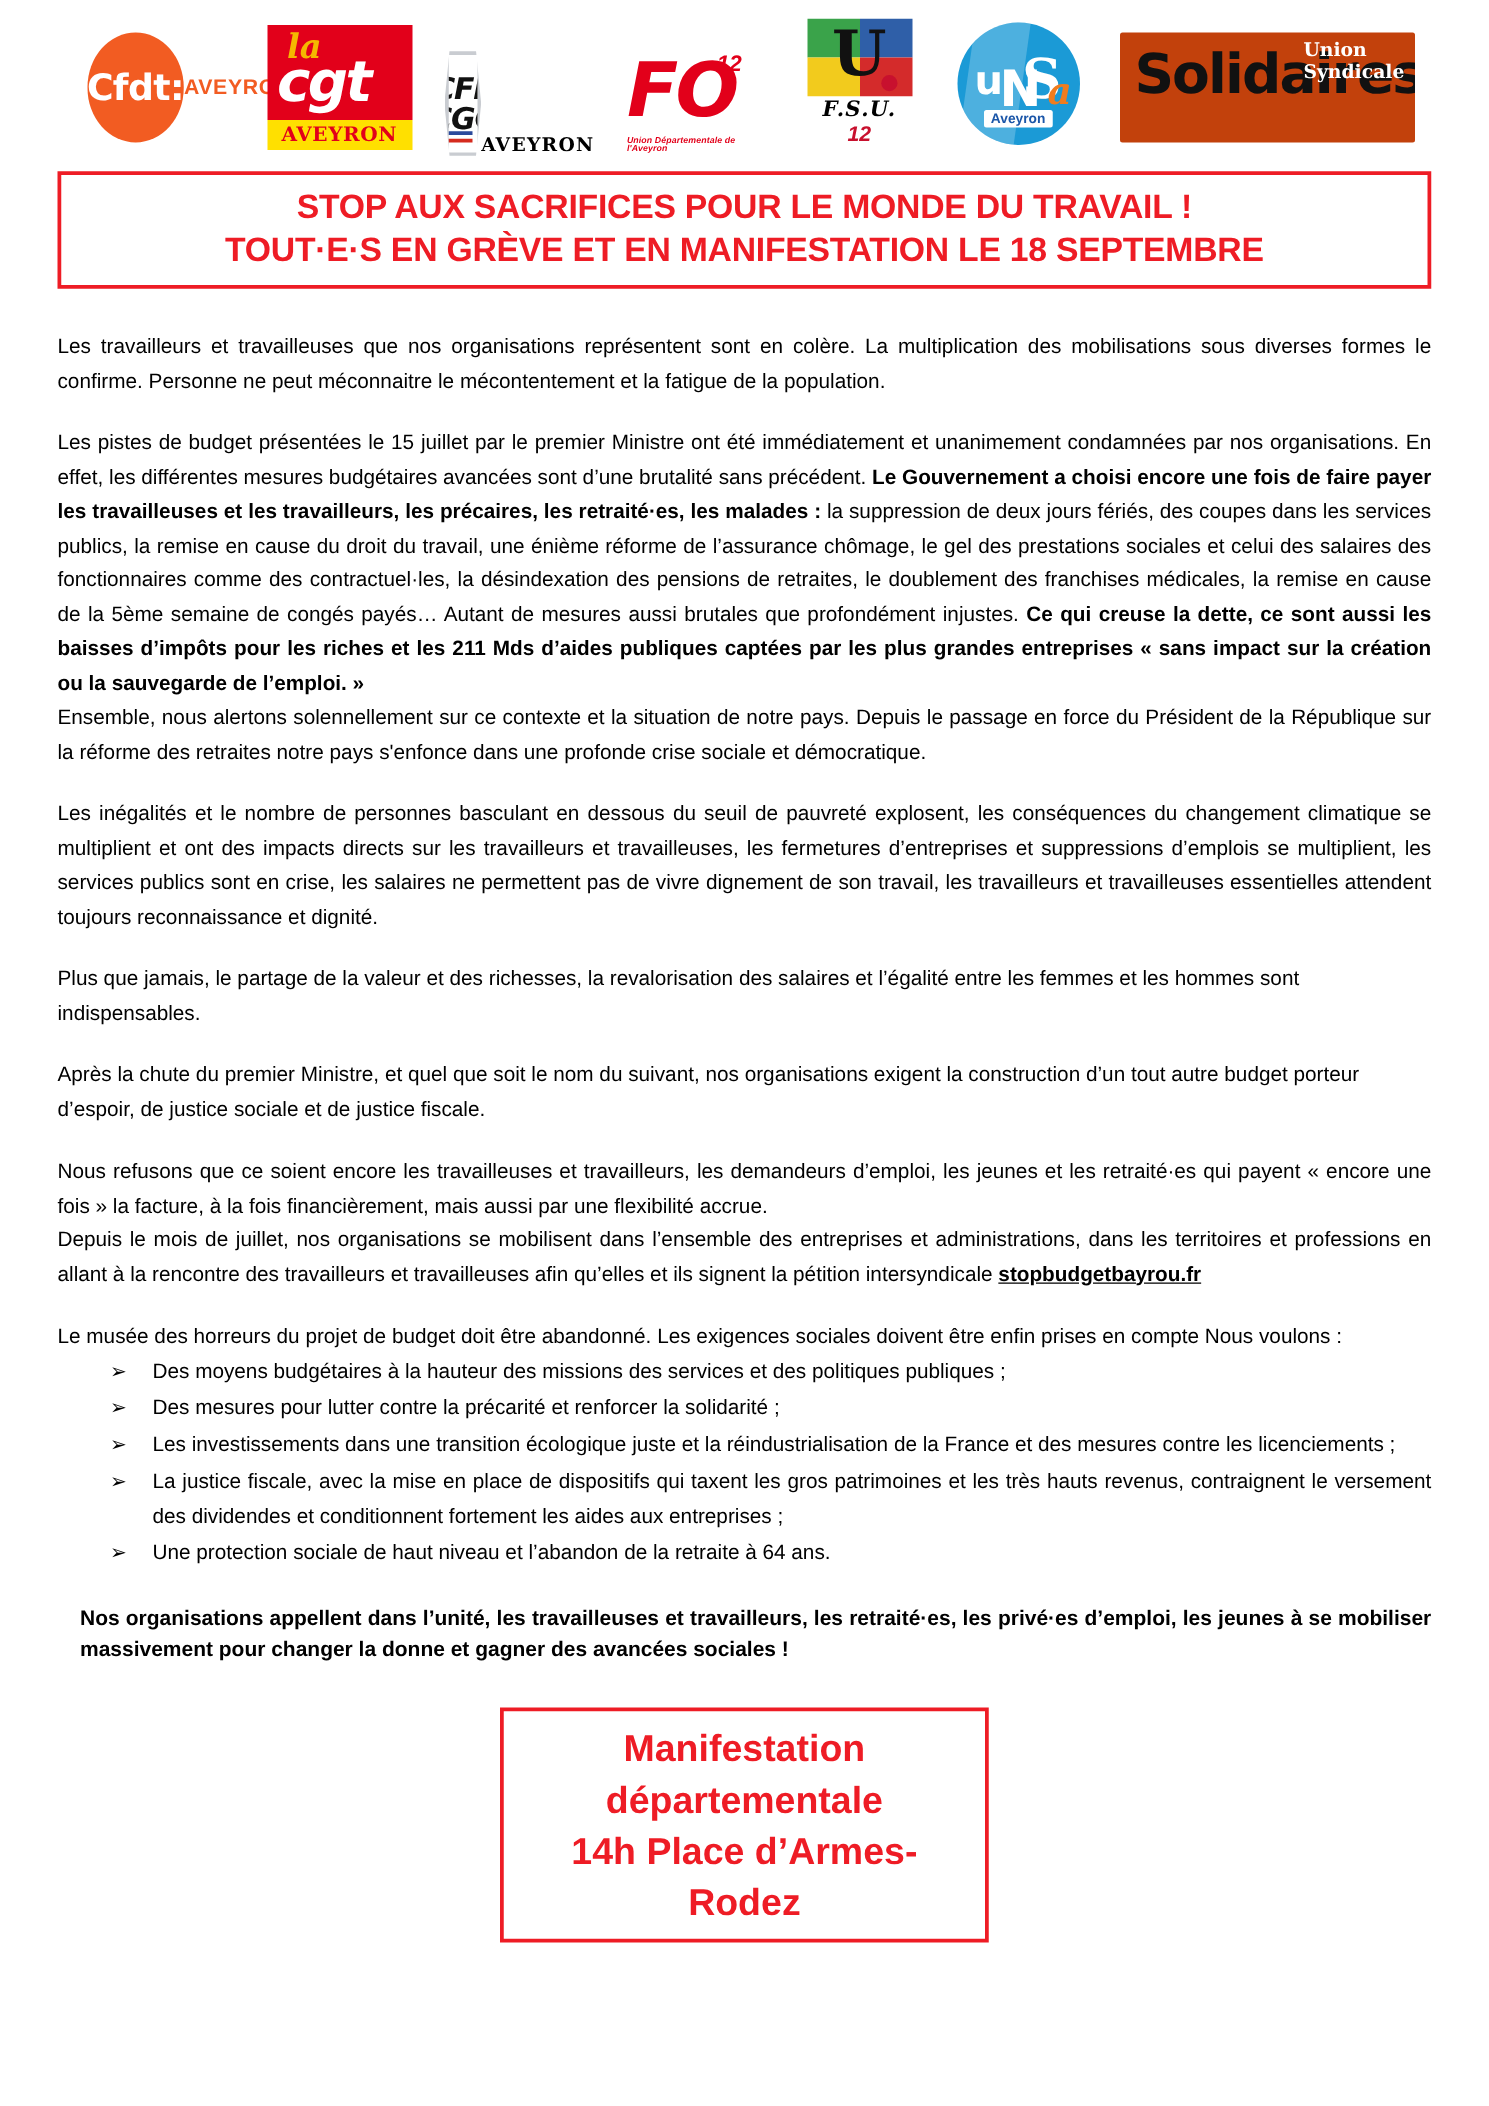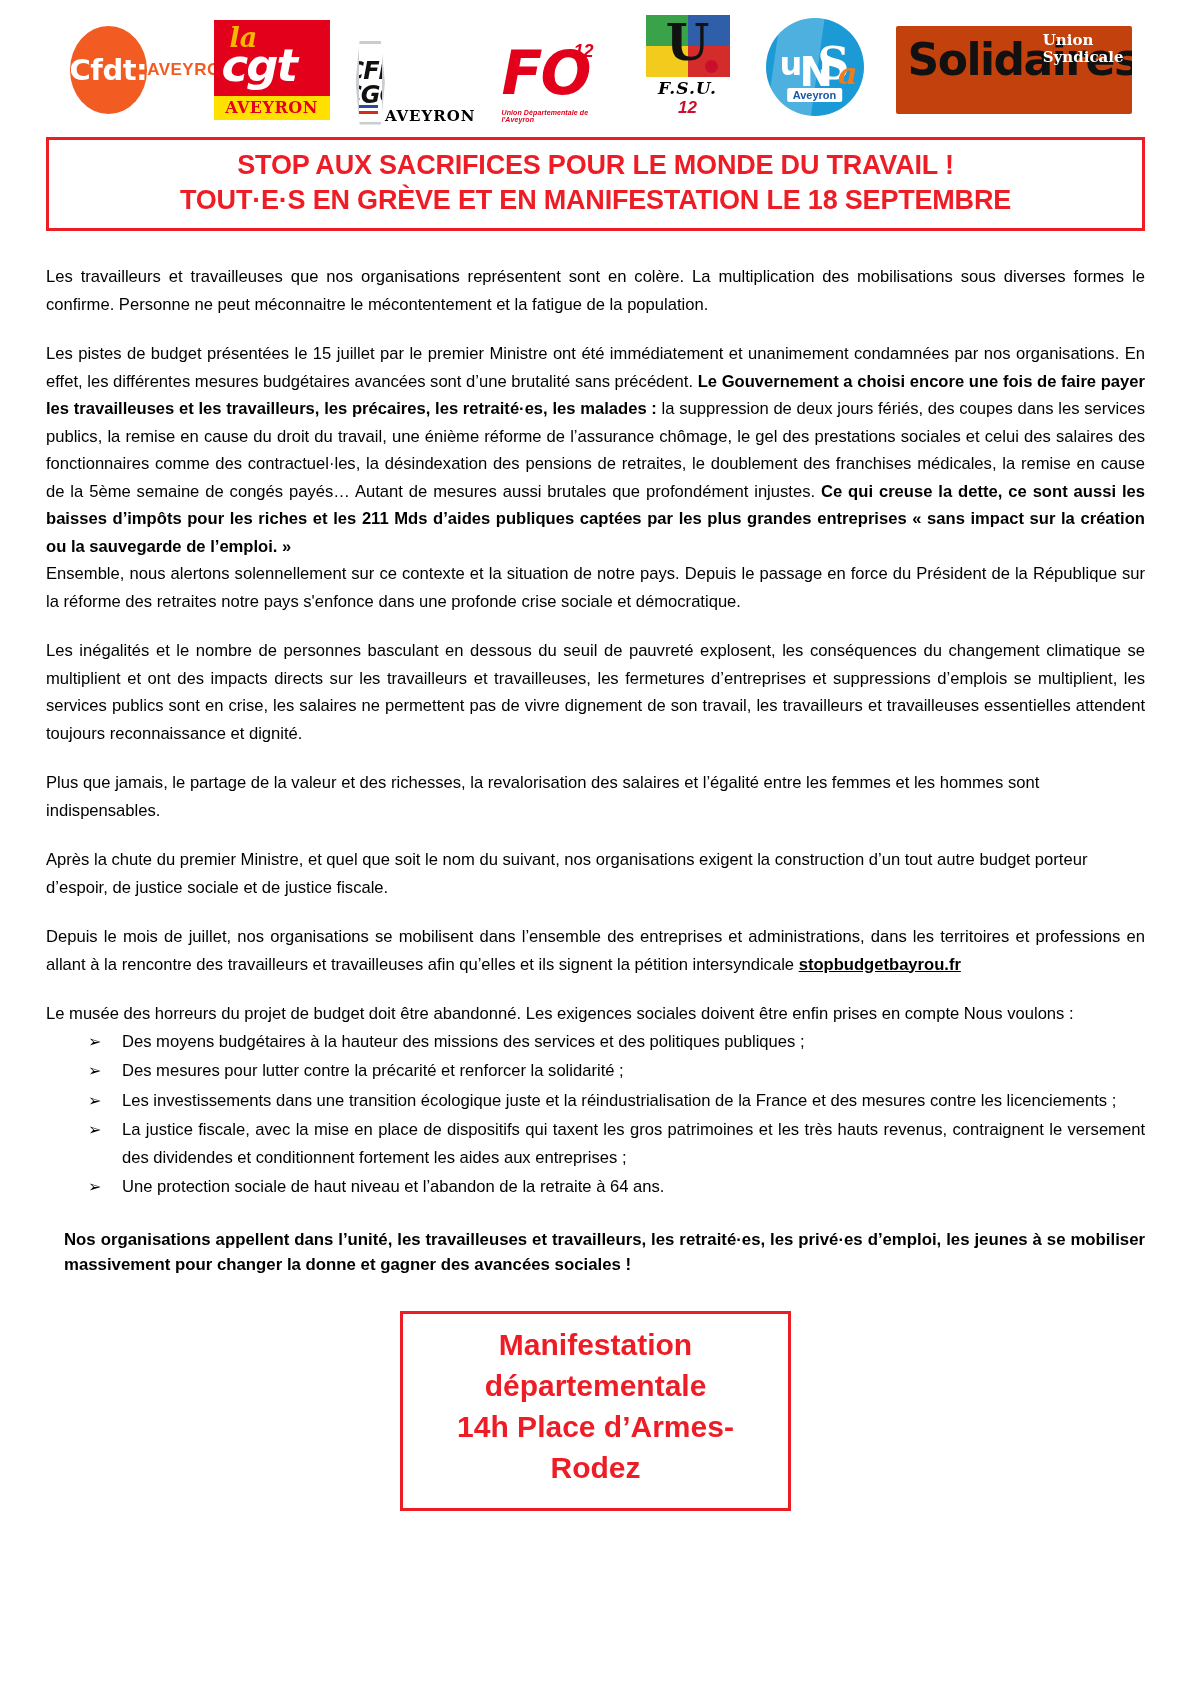--- a/index.html
+++ b/index.html
@@ -257,21 +257,21 @@
     line-height: 25px;
     text-align: justify;
   }
 
   
   .footer-banner {
     margin: 34px auto 0 auto;
     width: 391px;
     border: 3px solid #ee1c25;
     text-align: center;
-    padding: 10px 6px 20px 6px;
+    padding: 10px 6px 8px 6px;
     box-sizing: border-box;
   }
   .footer-banner .line {
     color: #ee1c25;
     font-weight: bold;
     font-size: 30px;
     line-height: 41px;
     font-family: "Liberation Sans", sans-serif;
   }
 </style>
@@ -369,20 +369,21 @@
 
     <p>Les inégalités et le nombre de personnes basculant en dessous du seuil de pauvreté explosent, les conséquences du changement climatique se multiplient et ont des impacts directs sur les travailleurs et travailleuses, les fermetures d’entreprises et suppressions d’emplois se multiplient, les services publics sont en crise, les salaires ne permettent pas de vivre dignement de son travail, les travailleurs et travailleuses essentielles attendent toujours reconnaissance et dignité.</p>
     <div class="gap"></div>
 
     <p class="nojust">Plus que jamais, le partage de la valeur et des richesses, la revalorisation des salaires et l’égalité entre les femmes et les hommes sont indispensables.</p>
     <div class="gap"></div>
 
     <p class="nojust">Après la chute du premier Ministre, et quel que soit le nom du suivant, nos organisations exigent la construction d’un tout autre budget porteur d’espoir, de justice sociale et de justice fiscale.</p>
     <div class="gap"></div>
 
+    <p>Nous refusons que ce soient encore les travailleuses et travailleurs, les demandeurs d’emploi, les jeunes et les retraité·es qui payent « encore une fois » la facture, à la fois financièrement, mais aussi par une flexibilité accrue.</p>
 
     <p><span>Depuis le mois de juillet, nos organisations se mobilisent dans l’ensemble des entreprises et administrations, dans les territoires et professions en allant à la rencontre des travailleurs et travailleuses afin qu’elles et ils signent la pétition intersyndicale </span><span class="ul">stopbudgetbayrou.fr</span></p>
     <div class="gap"></div>
 
     <p class="nojust">Le musée des horreurs du projet de budget doit être abandonné. Les exigences sociales doivent être enfin prises en compte Nous voulons :</p>
 
     <ul class="bullets">
       <li>
         <span class="arrow">➢</span>
         <span class="btxt">Des moyens budgétaires à la hauteur des missions des services et des politiques publiques ;</span>

